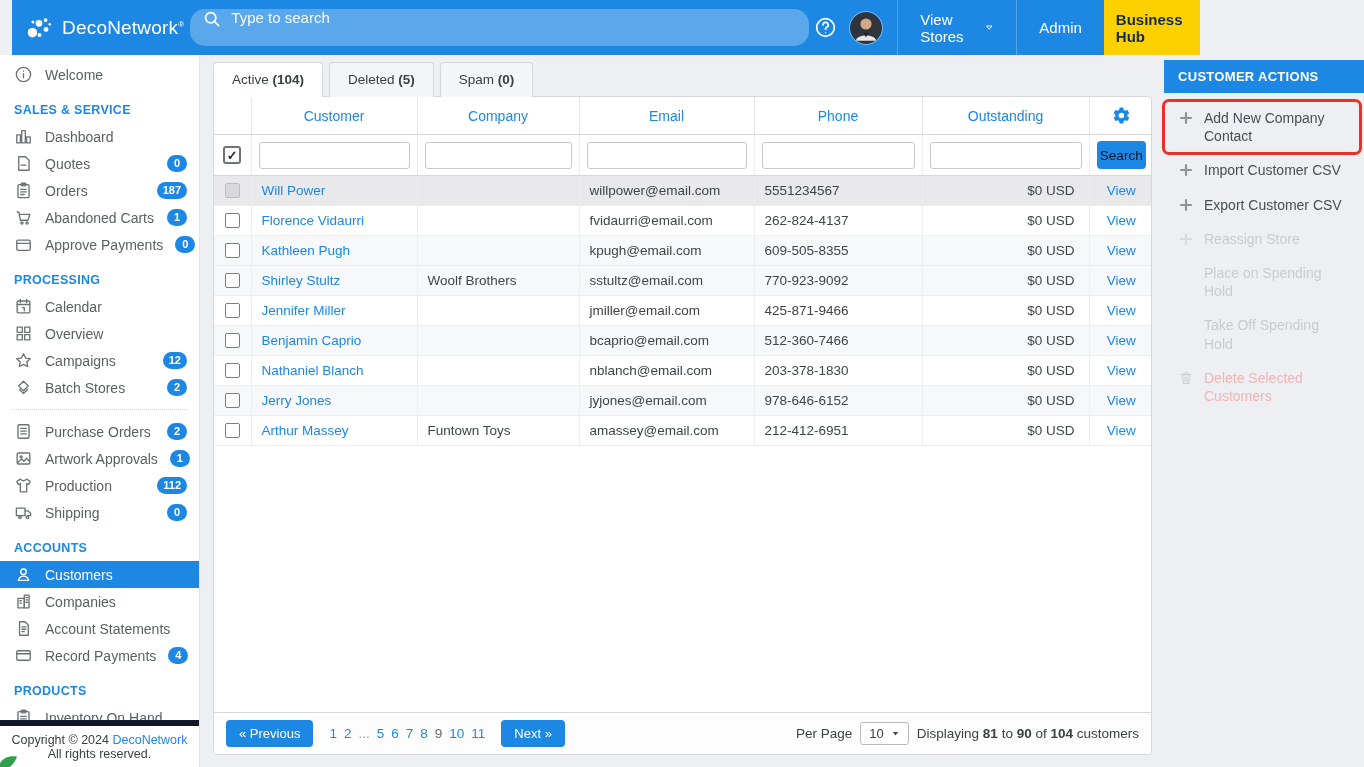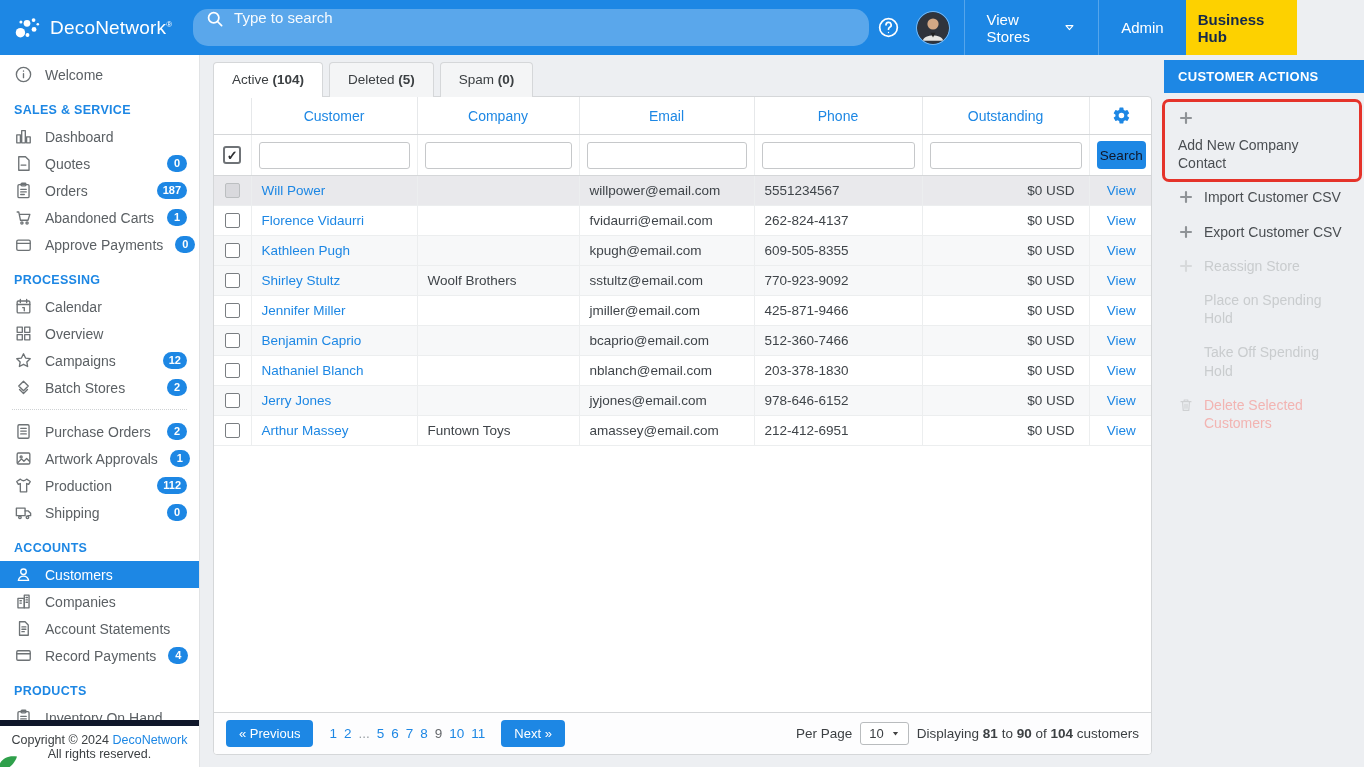--- a/index.html
+++ b/index.html
@@ -1,20 +1,20 @@
 <!DOCTYPE html>
 <html><head>
 <meta charset="utf-8">
 <style>
   * { box-sizing: border-box; margin: 0; padding: 0; }
   html,body { width:1364px; height:767px; overflow:hidden; }
   body { font-family:"Liberation Sans", sans-serif; background:#edeff2; color:#3c4043; position:relative; }
 
   
-  .top-header { position:absolute; top:0; left:0; width:1297px; height:55px; background:#1d87e4; display:flex; align-items:center; z-index:10; }
+  .top-header { position:absolute; top:0; left:12px; width:1188px; height:55px; background:#1d87e4; display:flex; align-items:center; z-index:10; }
   .logo { width:200px; display:flex; align-items:center; gap:8px; padding-left:12px; color:#fff; }
   .logo svg { width:30px; height:30px; }
   .brand { font-size:19px; font-weight:500; letter-spacing:.2px; }
   .brand sup { font-size:8px; }
   .search-wrap { width:724px; height:37px; background:rgba(255,255,255,.27); border-radius:15px; display:flex; align-items:flex-start; padding:0 12px; gap:10px; margin-left:6px; }
   .search-wrap svg { width:19px; height:19px; color:#fff; flex:none; }
   .search-wrap input { flex:1; background:transparent; border:none; outline:none; color:#fff; font-size:15px; font-family:inherit; }
   .search-wrap input::placeholder { color:rgba(255,255,255,.95); }
   .hdr-right { display:flex; align-items:center; height:100%; margin-left:auto; }
   .hdr-icon-btn { width:44px; display:flex; justify-content:center; align-items:center; color:#fff; cursor:pointer; }
@@ -83,21 +83,21 @@
   .actions-panel { position:absolute; top:55px; right:0; width:200px; bottom:0; }
   .actions-header { background:#1d87e4; color:#fff; font-size:13px; font-weight:700; letter-spacing:.3px; padding:9px 14px; margin-top:5px; }
   .actions-list { padding:8px 4px 0 0; }
   .action-item { display:flex; gap:10px; padding:8px 10px 8px 14px; font-size:14px; line-height:1.3; color:#4a4e52; cursor:pointer; align-items:flex-start; }
   .action-icon { width:16px; height:16px; flex:none; color:#8f9397; margin-top:1px; }
   .action-icon svg { width:16px; height:16px; }
   .action-item.disabled { color:#c9ccce; cursor:default; }
   .action-item.disabled .action-icon { color:#d7d9db; }
   .action-item.danger { color:#f2b4b2; }
   .action-item.danger .action-icon { color:#cfd1d3; }
-  .action-item.highlighted { outline:3px solid #e5332a; border-radius:5px; outline-offset:-1px;flex-direction:column; }
+  .action-item.highlighted { outline:3px solid #e5332a; border-radius:5px; outline-offset:-1px; }
 </style>
 </head>
 <body>
 
 <div class="top-header">
   <div class="logo">
     <svg viewBox="0 0 32 32">
       <g fill="#fff">
         <circle cx="9" cy="21" r="5"></circle>
         <circle cx="16" cy="11" r="3.6"></circle>

